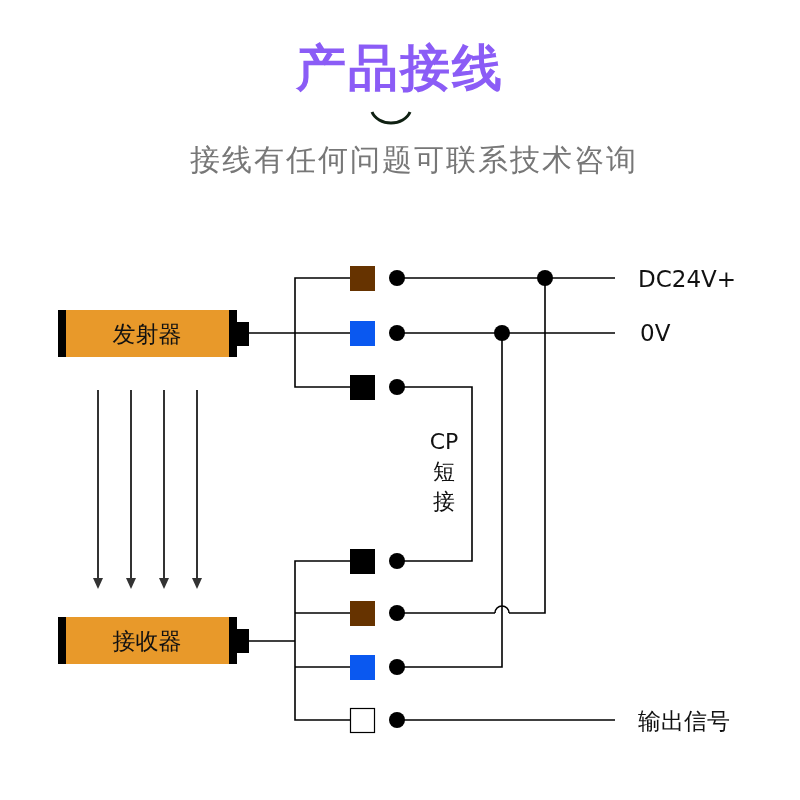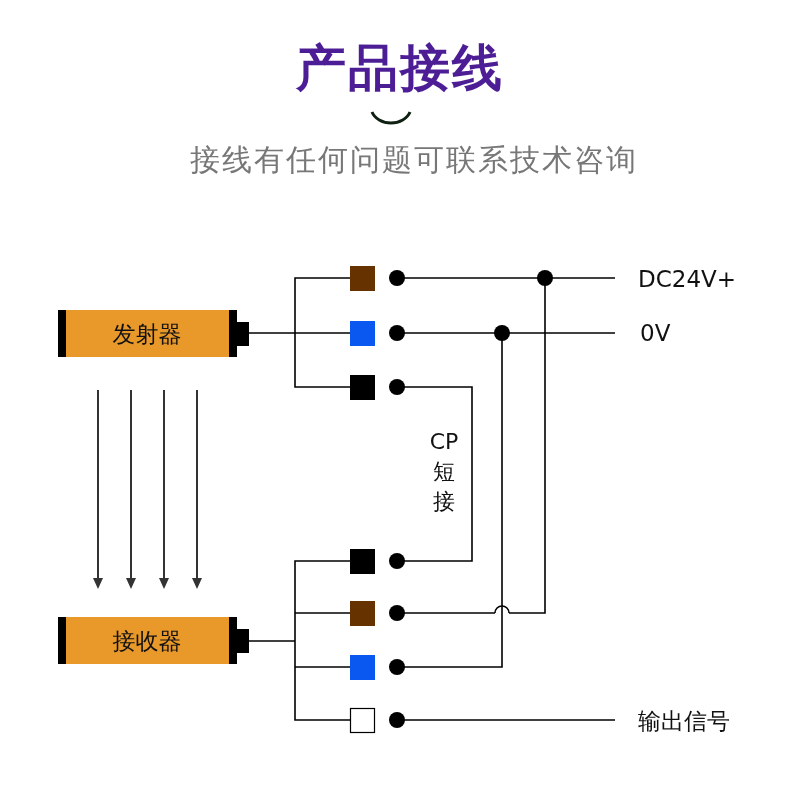--- a/index.html
+++ b/index.html
@@ -1,19 +1,19 @@
 <!DOCTYPE html>
 <html><head>
 <meta charset="utf-8">
 <style>
   html, body { margin: 0; padding: 0; background: #ffffff; }
   body { width: 800px; height: 800px; position: relative; overflow: hidden;
          font-family: "DejaVu Sans", "Liberation Sans", sans-serif; }
   .title { position: absolute; left: 0; top: 36px; width: 800px; text-align: center;
-           font-size: 50px; font-weight: bold; color: #4c1d95; letter-spacing: 2px; line-height: 64px; }
+           font-size: 50px; font-weight: bold; color: #8b5cf6; letter-spacing: 2px; line-height: 64px; }
   .subtitle { position: absolute; left: 0; top: 138px; width: 800px; text-align: center;
               font-size: 30px; color: #777777; letter-spacing: 2px; line-height: 44px; padding-left: 14px; }
   svg.diagram { position: absolute; left: 0; top: 0; }
   .lbl { font-family: "DejaVu Sans", "Liberation Sans", sans-serif; fill: #111; }
 </style>
 </head>
 <body>
 
 <div class="title">产品接线</div>
 

